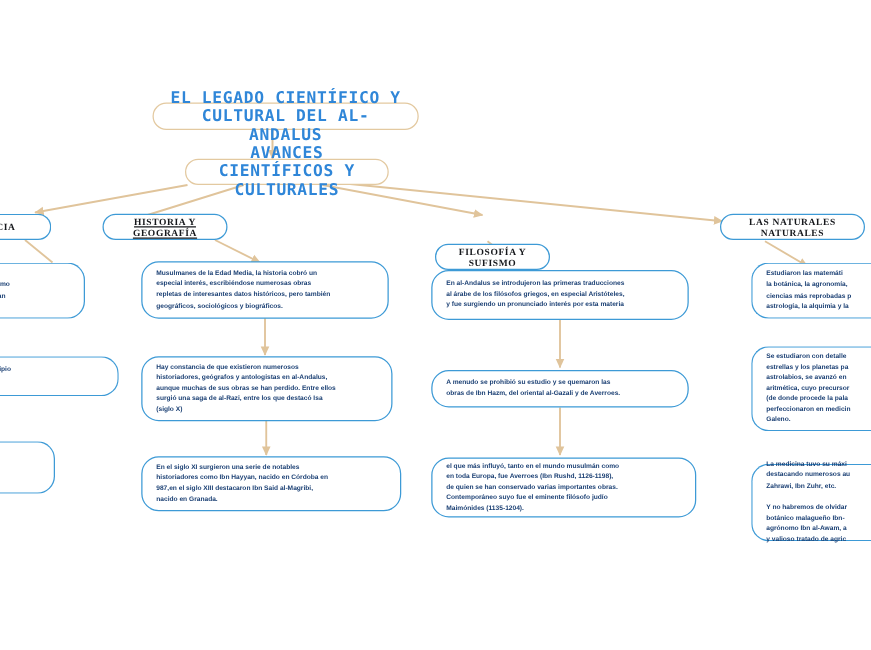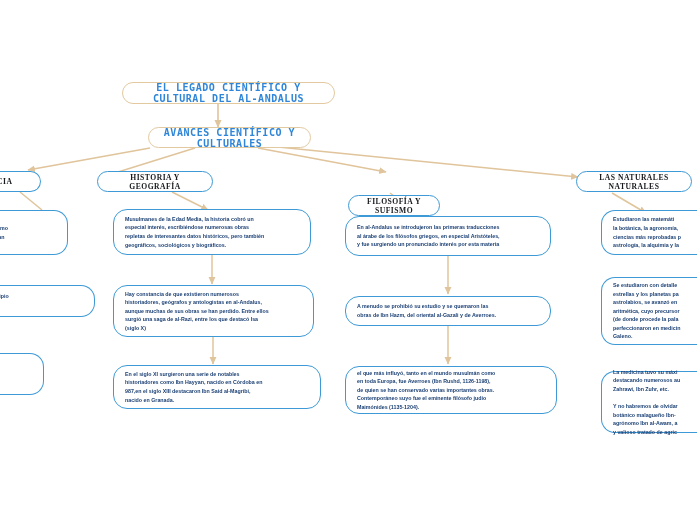--- a/index.html
+++ b/index.html
@@ -31,21 +31,21 @@
     position: absolute;
     box-sizing: border-box;
     background: #ffffff;
   }
   
   .pill-tan {
     border: 1.3px solid #e3c9a0;
     border-radius: 22px;
     color: #2f86d8;
     font-family: "DejaVu Sans Mono", monospace;
-    font-size: 10px;
+    font-size: 13px;
     font-weight: bold;
     letter-spacing: 0.55px;
     display: flex;
     align-items: center;
     text-align: center;
     padding: 0 12px;
   }
   
   .pill-blue {
     border: 1.6px solid #3d9ad6;
@@ -122,41 +122,41 @@
     <line x1="612" y1="193" x2="646" y2="213" stroke="#e0c49b" stroke-width="1.5" marker-end="url(#tanhead)"></line>
 
     <line x1="20" y1="192" x2="42" y2="210" stroke="#e0c49b" stroke-width="1.5"></line>
   </svg>
 
   <div class="node pill-tan" style="left:122px; top:82px; width:213px; height:22px;">
     <span>EL LEGADO CIENTÍFICO Y CULTURAL DEL AL-ANDALUS</span>
   </div>
 
   <div class="node pill-tan" style="left:148px; top:127px; width:163px; height:21px;">
-    <span>AVANCES CIENTÍFICO Y CULTURALES</span>
+    <span>AVANCES CIENTÍFICOS Y CULTURALES</span>
   </div>
 
   <div class="node pill-blue clip-left" style="left:-28px; top:171px; width:69px; height:21px;">
     <span>IENCIA</span>
   </div>
   <div class="node box clip-left" style="left:-44px; top:210px; width:112px; height:45px;">
     <span>ma fuerte
 do fue sinónimo
 n. Lo hablaban
 Cristianos y</span>
   </div>
   <div class="node box clip-left" style="left:-52px; top:285px; width:147px; height:32px;">
     <span>n desde el principio
 s musulmán.</span>
   </div>
   <div class="node box clip-left" style="left:-44px; top:353px; width:88px; height:42px;">
     
   </div>
 
-  <div class="node pill-blue" style="left:97px; top:171px; width:116px; height:21px;">
+  <div class="node pill-blue" style="left:82px; top:171px; width:100px; height:21px;text-decoration:underline;">
     <span>HISTORIA Y GEOGRAFÍA</span>
   </div>
   <div class="node box" style="left:113px; top:209px; width:198px; height:46px;">
     <span>Musulmanes de la Edad Media, la historia cobró un
 especial interés, escribiéndose numerosas obras
 repletas de interesantes datos históricos, pero también
 geográficos, sociológicos y biográficos.</span>
   </div>
   <div class="node box" style="left:113px; top:285px; width:201px; height:52px;">
     <span>Hay constancia de que existieron numerosos

